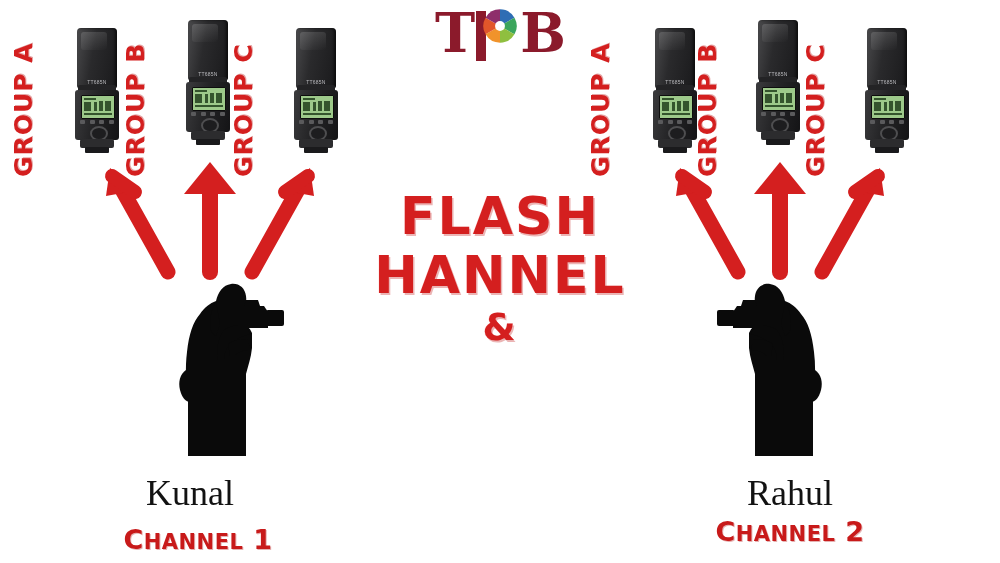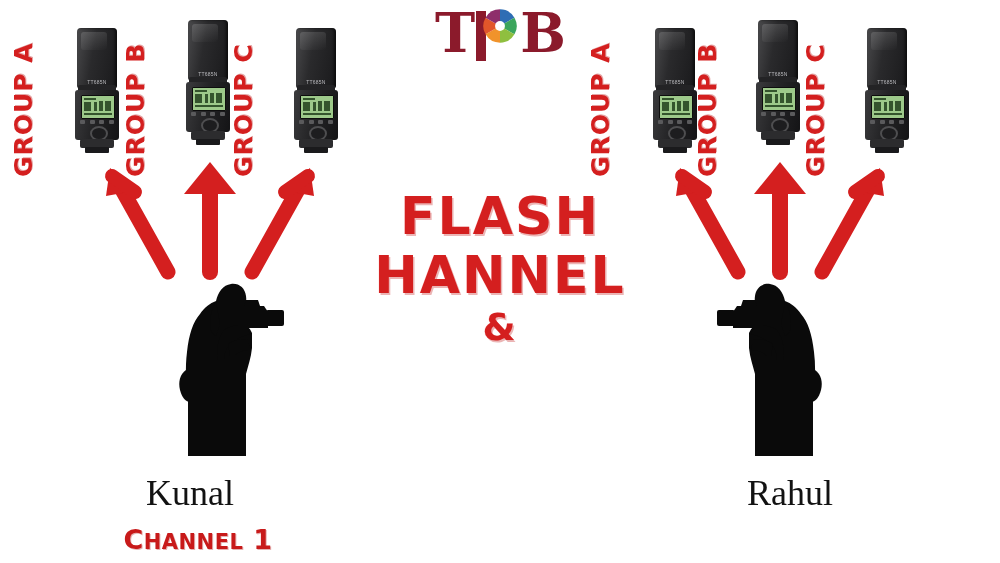--- a/index.html
+++ b/index.html
@@ -509,14 +509,17 @@
                L72 78 Z"></path>
       <path d="M80 28 L106 28 L110 34 L110 50 L80 50 Z"></path>
       <path d="M88 22 L100 22 L102 28 L86 28 Z"></path>
       <rect x="108" y="32" width="18" height="16" rx="2"></rect>
       <rect x="104" y="34" width="8" height="12"></rect>
       <path d="M28 92 C22 96 20 104 22 112 C24 120 28 124 32 124 L32 92 Z"></path>
     </g>
   </svg>
 
   <div class="person-name" style="left:660px; top:472px;">Rahul</div>
+  <div class="channel-label" style="left:660px; top:516px;">
+    <span>C</span><span class="sc">HANNEL</span>&nbsp;<span>2</span>
+  </div>
 
 </div>
 
 </body></html>

